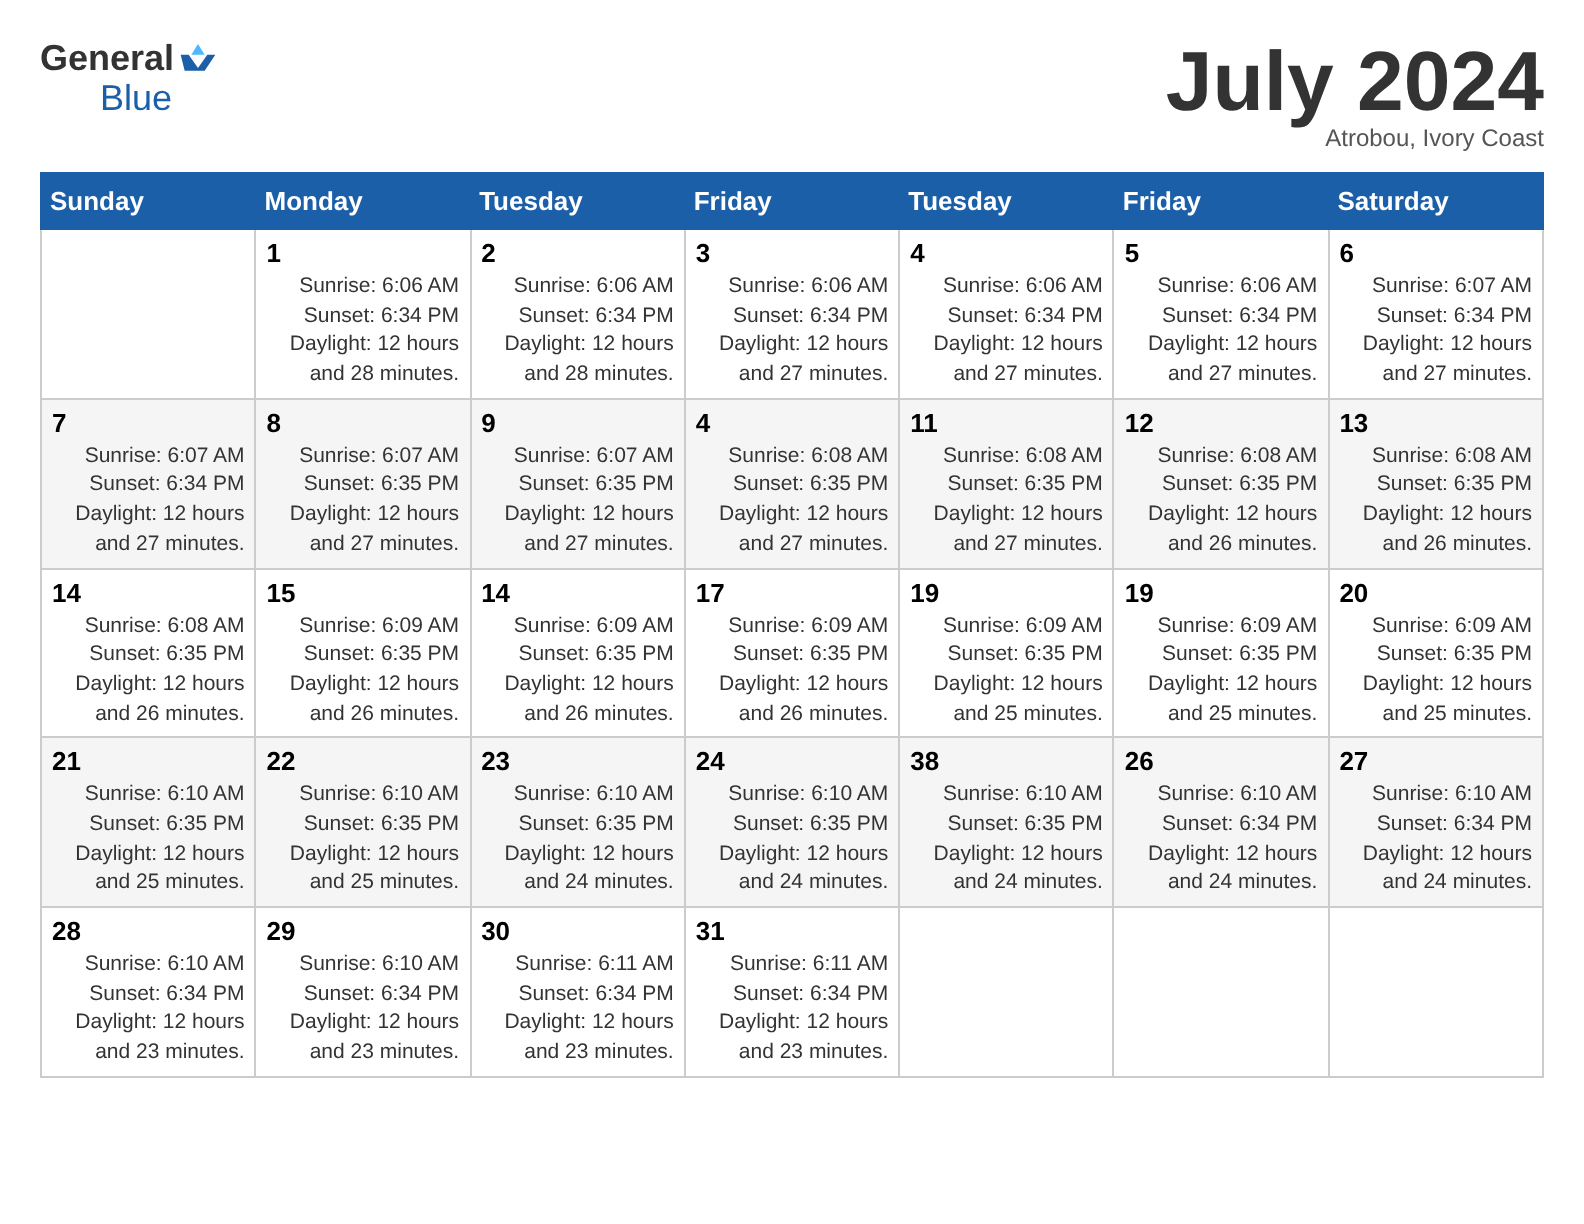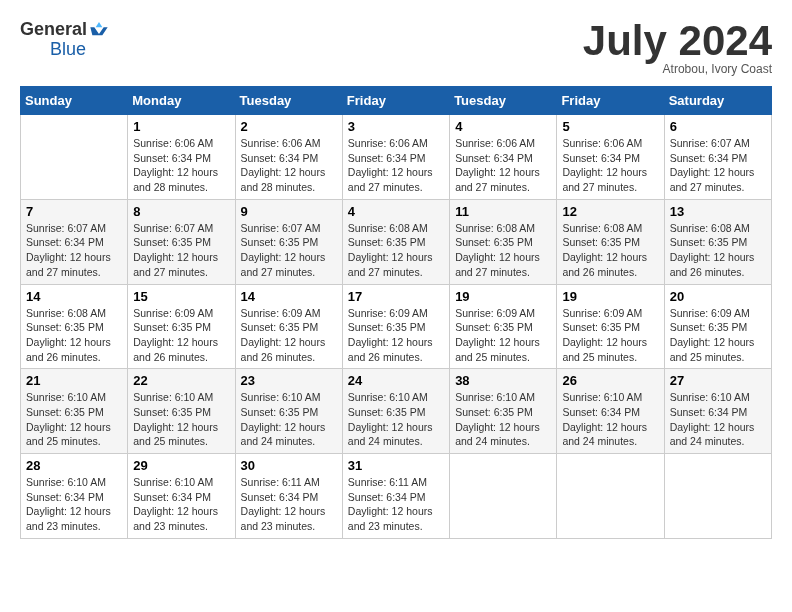--- a/index.html
+++ b/index.html
@@ -81,20 +81,21 @@
     .day-num {
       font-weight: bold;
       font-size: 13px;
       display: block;
       margin-bottom: 2px;
     }
     .day-info {
       font-size: 10.5px;
       color: #333;
       line-height: 1.4;
+      text-align: right;
     }
     .empty-cell {
       background: #fff !important;
     }
   </style>
 </head>
 <body>
 
 <div class="header">
   <div class="logo">

